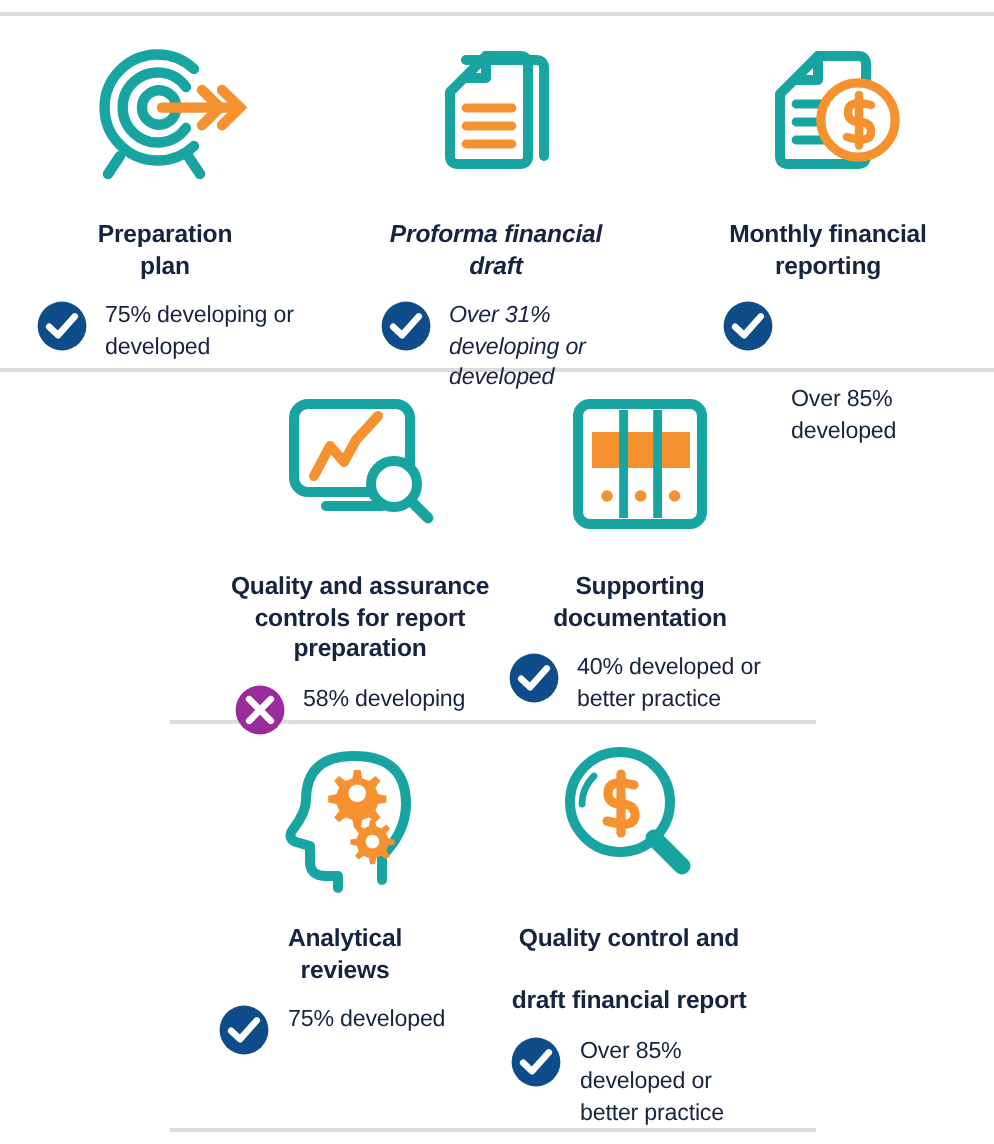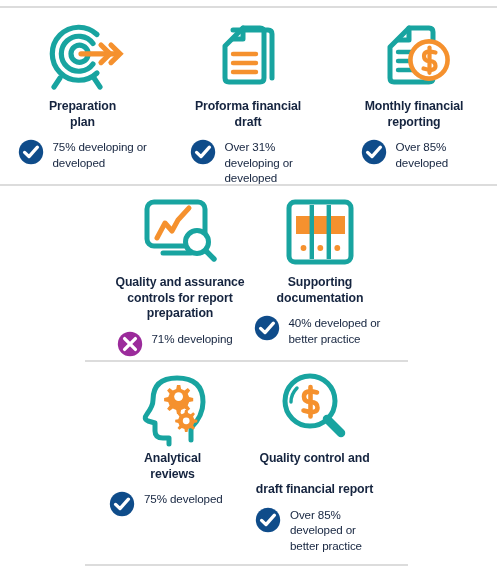--- a/index.html
+++ b/index.html
@@ -14,47 +14,47 @@
   .divider.full{left:0;width:497px;}
   .divider.inset{left:85px;width:323px;}
 
   .row{position:absolute;left:0;width:497px;display:flex;}
   .row.r1{top:14px;justify-content:flex-start;}
   .row.r2{top:192px;justify-content:center;}
   .row.r3{top:368px;justify-content:center;}
 
   .cell{display:flex;flex-direction:column;align-items:center;}
   .cell.w1{width:165px;}
-  .cell.w2{width:166px;}
+  .cell.w2{width:166px;font-style:italic;}
   .cell.w3{width:166px;}
   .cell.m1{width:143px;}
   .cell.m2{width:137px;}
   .cell.b1{width:132px;}
   .cell.b2{width:152px;}
 
   .icon-wrap{height:82px;display:flex;align-items:center;justify-content:center;}
   .icon-wrap.sm{height:80px;}
 
   .title{
     font-size:12.3px;font-weight:bold;line-height:15.5px;
-    text-align:center;color:#15243f;margin-top:3px;
+    text-align:center;color:#15243f;margin-top:14px;
     letter-spacing:-0.1px;
   }
 
   .status{
     display:flex;align-items:flex-start;gap:9px;margin-top:9px;
   }
   .badge{flex:0 0 auto;width:26px;height:26px;}
   .status-text{
     font-size:11.6px;line-height:15.5px;color:#15243f;
     text-align:left;letter-spacing:-0.1px;
   }
   .st-w1{width:95px;}
   .st-w2{width:82px;}
-  .st-w3{width:72px;}
+  .st-w3{width:72px;margin-top:42px;}
   .st-m1{width:92px;}
   .st-m2{width:98px;}
   .st-b1{width:92px;}
   .st-b2{width:84px;}
 </style>
 </head>
 <body>
 
 <div class="sheet">
 
@@ -181,21 +181,21 @@
         <span>controls for report</span><br>
         <span>preparation</span>
       </div>
       <div class="status">
         <span class="badge">
           <svg width="26" height="26" viewBox="0 0 26 26">
             <circle cx="13" cy="13" r="12.2" fill="#9b2b9b"></circle>
             <path d="M7.6 7.6 L18.4 18.4 M18.4 7.6 L7.6 18.4" fill="none" stroke="#ffffff" stroke-width="3.3" stroke-linecap="round"></path>
           </svg>
         </span>
-        <span class="status-text st-m1">71% developing</span>
+        <span class="status-text st-m1">58% developing</span>
       </div>
     </div>
 
     <div class="cell m2">
       <div class="icon-wrap sm">
         <svg width="72" height="72" viewBox="0 0 72 72">
           <rect x="5" y="6" width="62" height="60" rx="6" fill="#ffffff" stroke="#18a4a0" stroke-width="5"></rect>
           <rect x="12" y="20" width="15" height="18" fill="#f5912e"></rect>
           <rect x="29" y="20" width="15" height="18" fill="#f5912e"></rect>
           <rect x="46" y="20" width="15" height="18" fill="#f5912e"></rect>

